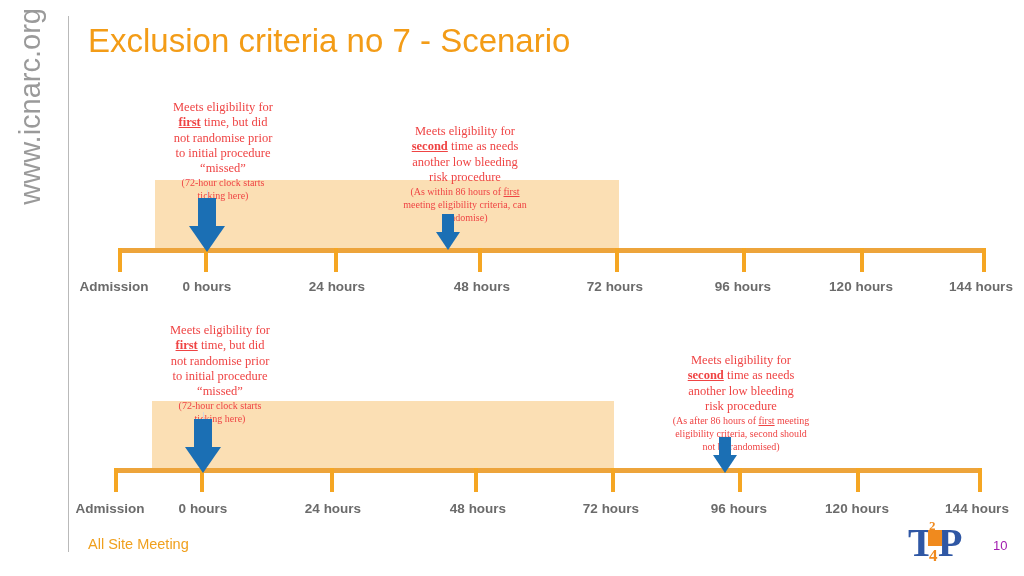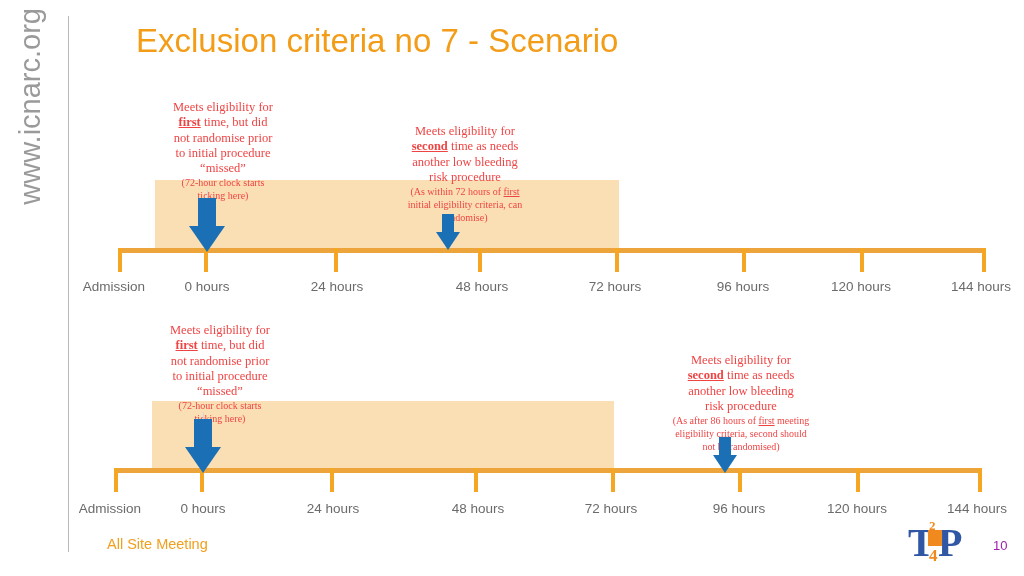--- a/index.html
+++ b/index.html
@@ -28,21 +28,21 @@
   .vrule{
     position:absolute;left:68px;top:16px;
     width:1px;height:536px;background:#b9b9b9;
   }
 
   
   .title{
     position:absolute;left:88px;top:22px;
     font-size:33px;color:#f39c17;
     font-family:"Liberation Sans", sans-serif;
-    font-weight:400;letter-spacing:0px;white-space:nowrap;margin-left:48px;
+    font-weight:400;letter-spacing:0px;white-space:nowrap;
   }
 
   
   .timeline{position:absolute;left:0;top:0;width:1024px;}
 
   .band{
     position:absolute;
     background:#fbdfb4;
   }
   .axis-line{
@@ -51,20 +51,21 @@
   }
   .tick{
     position:absolute;width:4px;background:#f5a623;
   }
   .tick-label{
     position:absolute;
     font-size:13.5px;color:#6b6b6b;
     font-family:"Liberation Sans", sans-serif;
     text-align:center;white-space:nowrap;
     transform:translateX(-50%);
+    font-weight:bold;
   }
 
   
   .arrow{position:absolute;}
   .arrow .shaft{
     position:absolute;left:50%;top:0;transform:translateX(-50%);
     background:#1B6FB4;
   }
   .arrow .head{
     position:absolute;left:50%;transform:translateX(-50%);
@@ -93,21 +94,20 @@
   .annot .main{font-size:12.5px;display:block;}
   .annot .sub{font-size:10px;display:block;line-height:1.2;margin-top:1px;}
   .annot u{text-decoration:underline;font-weight:bold;}
   .annot .sub u{font-weight:normal;}
 
   
   .footer-text{
     position:absolute;left:88px;top:536px;
     font-size:14.5px;color:#f0a01e;
     font-family:"Liberation Sans", sans-serif;
-    margin-left:19px;
   }
   .page-num{
     position:absolute;left:993px;top:538px;
     font-size:13px;color:#a21caf;
     font-family:"Liberation Sans", sans-serif;
   }
 
   
   .logo{
     position:absolute;left:908px;top:518px;width:64px;height:48px;
@@ -163,22 +163,22 @@
     <div class="arrow big" style="left:189px;top:198px;">
       <div class="shaft"></div>
       <div class="head"></div>
     </div>
 
     <div class="annot" style="left:381px;top:124px;width:136px;">
       <span class="main">Meets eligibility for</span>
       <span class="main"><u>second</u><span> time as needs</span></span>
       <span class="main">another low bleeding</span>
       <span class="main">risk procedure</span>
-      <span class="sub"><span>(As within 72 hours of </span><u>first</u></span>
-      <span class="sub">initial eligibility criteria, can</span>
+      <span class="sub"><span>(As within 86 hours of </span><u>first</u></span>
+      <span class="sub">meeting eligibility criteria, can</span>
       <span class="sub">randomise)</span>
     </div>
     <div class="arrow small" style="left:436px;top:214px;">
       <div class="shaft"></div>
       <div class="head"></div>
     </div>
   </div>
 
   <div class="timeline">
 

